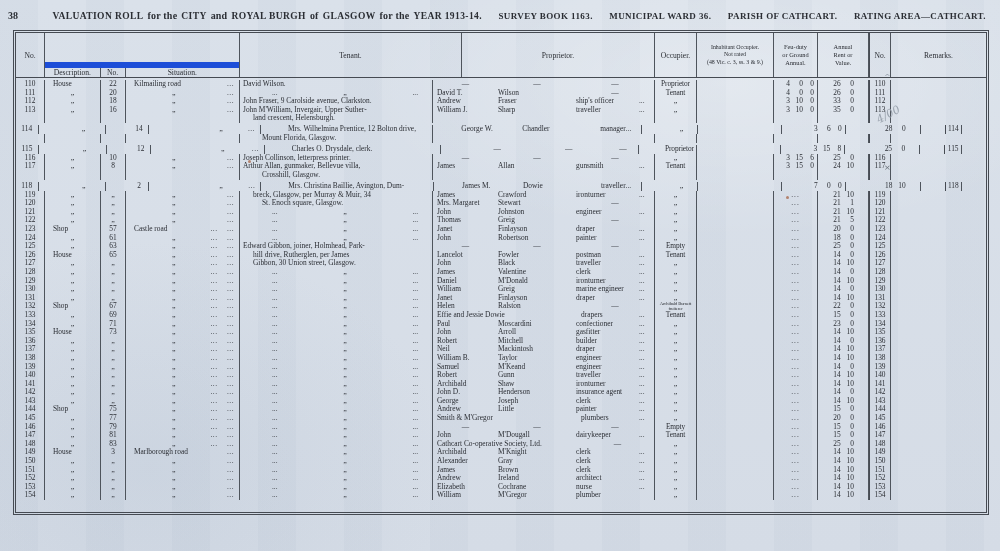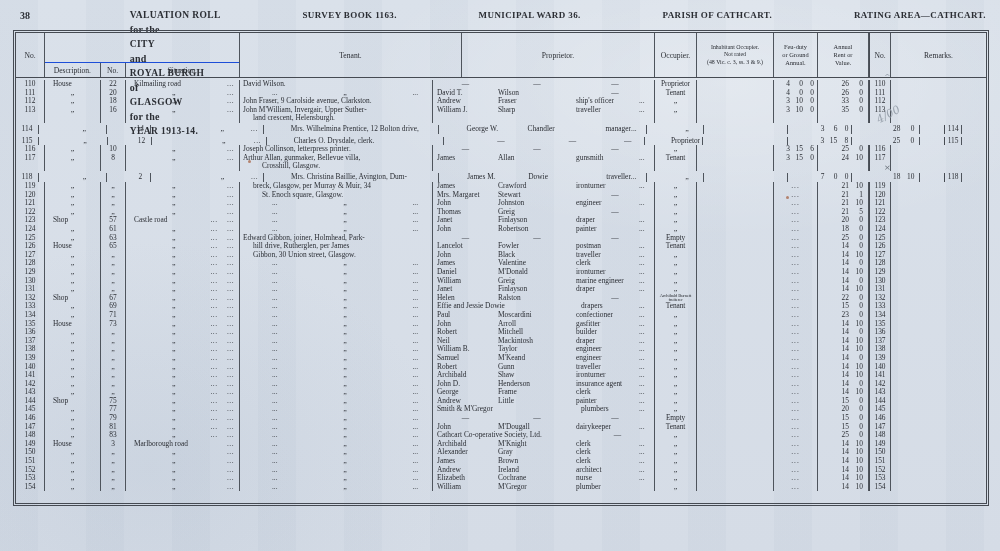--- a/index.html
+++ b/index.html
@@ -7,36 +7,36 @@
     width:1000px;height:551px;overflow:hidden;position:relative;
     font-family:"Liberation Serif","DejaVu Serif",serif;
     color:#2b2e34;
     background:
       radial-gradient(ellipse 600px 260px at 72% 15%, rgba(255,255,255,.28), transparent 60%),
       radial-gradient(ellipse 500px 380px at 15% 85%, rgba(150,168,190,.16), transparent 60%),
       repeating-linear-gradient(90deg, rgba(120,140,165,.05) 0 38px, rgba(255,255,255,0) 38px 86px),
       linear-gradient(#dae1ea,#d5dce6);
   }
   
-  .topbar{position:absolute;left:20px;right:14px;top:10px;display:flex;align-items:flex-start;justify-content:space-between;white-space:nowrap;}
+  .topbar{position:absolute;left:8px;right:14px;top:10px;display:flex;align-items:center;justify-content:space-between;white-space:nowrap;}
   .pageno{font-weight:bold;font-size:10px;margin-right:18px;}
-  .title{display:flex;align-items:baseline;gap:4px;font-weight:bold;letter-spacing:.4px;flex-direction:column;}
+  .title{display:flex;align-items:baseline;gap:4px;font-weight:bold;letter-spacing:.4px;}
   .tseg{font-size:9.5px;}
   .tseg.small{font-size:10px;letter-spacing:.2px;}
   .hr-part{font-weight:bold;font-size:9px;letter-spacing:.4px;}
   
   .tbl{position:absolute;left:13px;top:30px;width:972px;border:1px solid #454a52;padding:1px;background:transparent;}
   .tbl-inner{border:1px solid #454a52;}
   
   .thead{display:flex;height:44px;border-bottom:1px solid #454a52;font-size:7.6px;text-align:center;}
   .hc{border-right:1px solid #4e545c;display:flex;align-items:center;justify-content:center;box-sizing:border-box;}
   .h-no{width:29px;}
   .h-group{width:195px;display:flex;flex-direction:column;border-right:1px solid #4e545c;box-sizing:border-box;}
   .h-group-top{height:19px;display:flex;align-items:center;justify-content:center;}
-  .h-group-sub{display:flex;flex:1;border-top:1px solid #1d4ed8;margin-top:29px;}
+  .h-group-sub{display:flex;flex:1;border-top:6px solid #1d4ed8;margin-top:29px;}
   .h-desc{width:56px;border-right:1px solid #4e545c;display:flex;align-items:center;justify-content:center;box-sizing:border-box;}
   .h-hno{width:25px;border-right:1px solid #4e545c;display:flex;align-items:center;justify-content:center;box-sizing:border-box;}
   .h-sit{width:114px;display:flex;align-items:center;justify-content:center;box-sizing:border-box;}
   .h-prop{width:193px;}
   .h-ten{width:222px;}
   .h-occ{width:42px;}
   .h-inh{width:77px;flex-direction:column;font-size:5.9px;line-height:1.25;}
   .h-feu{width:44px;flex-direction:column;font-size:6.4px;line-height:1.25;}
   .h-rent{width:51px;flex-direction:column;font-size:6.4px;line-height:1.25;}
   .h-no2{width:22px;border-left:1px solid #454a52;}
@@ -69,21 +69,21 @@
   .dash{text-align:center;padding-left:0!important;}
   .c-occ{width:42px;text-align:center;letter-spacing:-.1px;}
   .c-occ.occ2{line-height:1;}
   .osm{display:block;font-size:4.6px;line-height:4.4px;transform:translateY(-0.5px);}
   .c-inh{width:77px;}
   .c-feu{width:44px;display:flex;justify-content:flex-end;padding-right:3px;}
   .f0{width:12px;text-align:right;}
   .f1{width:13px;text-align:right;}
   .f2{width:11px;text-align:right;}
   .c-feu.fdots{display:block;text-align:center;padding-right:0;letter-spacing:1px;}
-  .c-rent{width:51px;display:flex;justify-content:flex-end;padding-right:5px;}
+  .c-rent{width:51px;display:flex;justify-content:flex-end;padding-right:14px;}
   .r0{width:24px;text-align:right;}
   .r1{width:14px;text-align:right;}
   .c-no2{width:22px;text-align:center;border-left:1px solid #454a52;}
   .c-rem{flex:1;border-right:none;}
   .unit{display:block;text-align:center;white-space:pre;font-size:7px;font-style:italic;padding-right:0;}
   .dit{font-size:8px;}
   
   .annlayer{position:absolute;inset:0;pointer-events:none;}
   .ann{position:absolute;font-family:"DejaVu Serif",serif;}
   .ann.pencil{color:#99a2ad;font-style:italic;font-size:11px;}
@@ -300,20 +300,34 @@
             <div class="f1">6</div>
             <div class="f2">0</div>
           </div>
           <div class="cell c-rent">
             <div class="r0">28</div>
             <div class="r1">0</div>
           </div>
           <div class="cell c-no2">114</div>
           <div class="cell c-rem"></div>
         </div>
+        <div class="row">
+          <div class="cell c-no"></div>
+          <div class="cell c-desc"></div>
+          <div class="cell c-hno"></div>
+          <div class="cell c-sit"></div>
+          <div class="cell c-prop"><div class="ptext ind2">Mount Florida, Glasgow.</div></div>
+          <div class="cell c-ten"></div>
+          <div class="cell c-occ"></div>
+          <div class="cell c-inh"></div>
+          <div class="cell c-feu"></div>
+          <div class="cell c-rent"></div>
+          <div class="cell c-no2"></div>
+          <div class="cell c-rem"></div>
+        </div>
         <div class="row gap">
           <div class="cell c-no">115</div>
           <div class="cell c-desc dit">„</div>
           <div class="cell c-hno">12</div>
           <div class="cell c-sit">
             <div class="sname dit">„</div>
             <div class="sdots">...</div>
           </div>
           <div class="cell c-prop"><div class="ptext ind0">Charles O. Drysdale, clerk.</div></div>
           <div class="cell c-ten">
@@ -1117,21 +1131,21 @@
             <div class="sname dit">„</div>
             <div class="sdots">...    ...</div>
           </div>
           <div class="cell c-prop pdit">
             <div class="pdl">...</div>
             <div class="pdm dit">„</div>
             <div class="pdr">...</div>
           </div>
           <div class="cell c-ten">
             <div class="t1">George</div>
-            <div class="t2">Frame</div>
+            <div class="t2">Joseph</div>
             <div class="t3">clerk</div>
             <div class="tdots">...</div>
           </div>
           <div class="cell c-occ dit">„</div>
           <div class="cell c-inh"></div>
           <div class="cell c-feu fdots">...</div>
           <div class="cell c-rent">
             <div class="r0">14</div>
             <div class="r1">10</div>
           </div>

